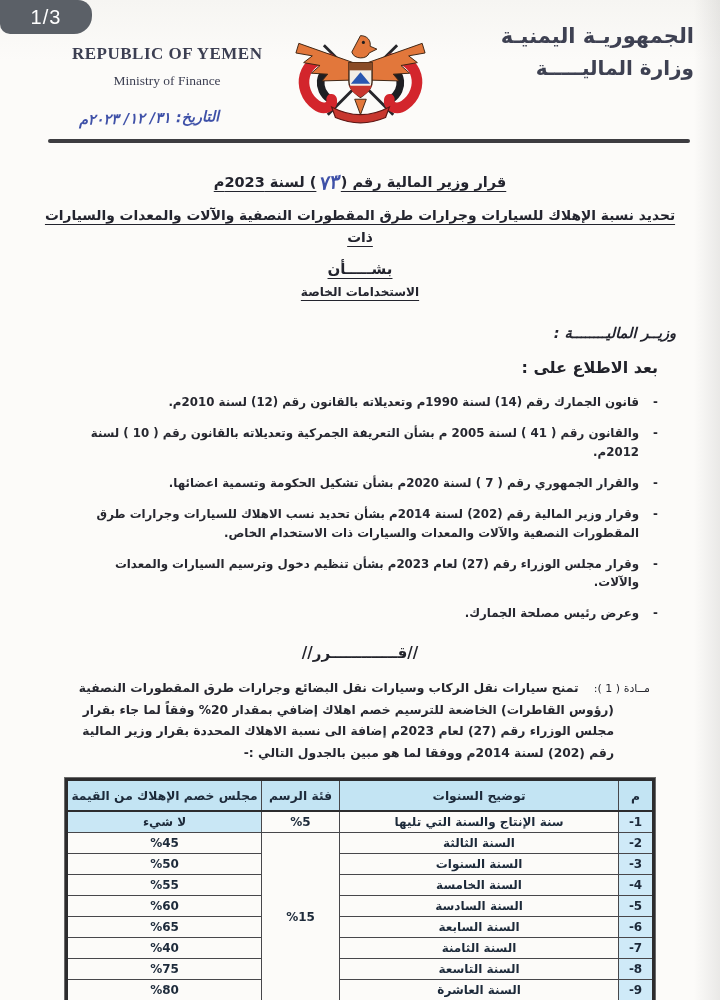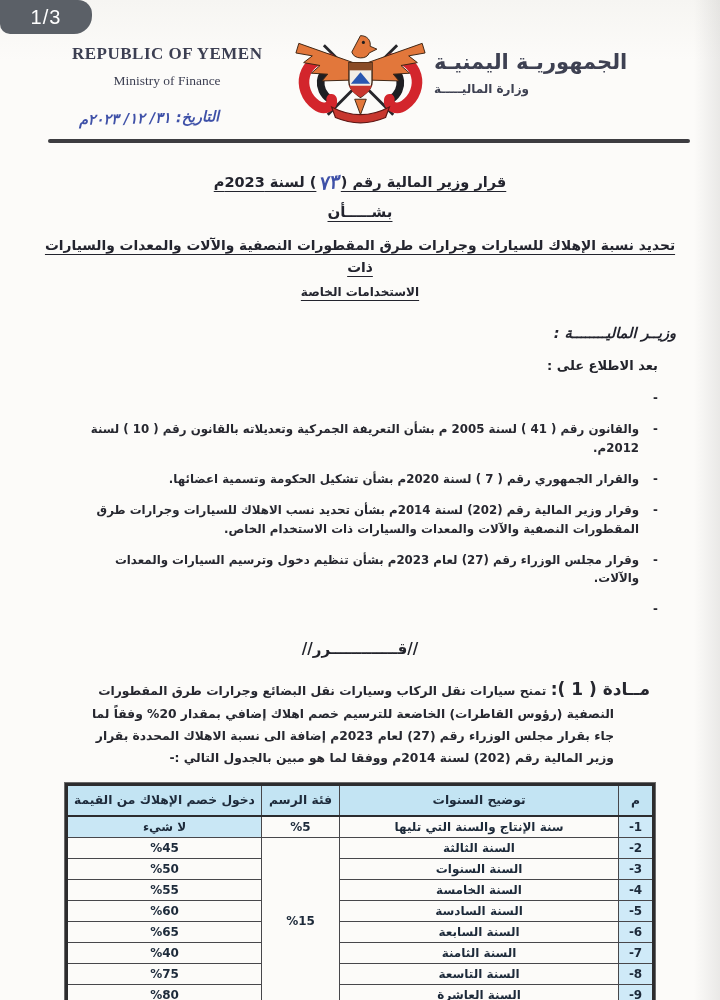--- a/index.html
+++ b/index.html
@@ -24,23 +24,23 @@
     font-family:"Liberation Sans",sans-serif;
   }
 
   
   .header{position:relative;height:148px;}
   .en-block{position:absolute;left:72px;top:44px;width:190px;text-align:center;
     font-family:"Liberation Serif",serif;color:#3c3f52;}
   .en-title{font-size:17px;font-weight:700;letter-spacing:.5px;white-space:nowrap;}
   .en-sub{font-size:13.5px;font-weight:400;margin-top:9px;}
   .emblem{position:absolute;left:283px;top:26px;width:155px;height:106px;}
-  .ar-block{position:absolute;right:26px;top:50px;width:260px;text-align:left;color:#3e4152;}
+  .ar-block{position:absolute;right:26px;top:24px;width:260px;text-align:right;color:#3e4152;}
   .ar-title{font-size:21px;font-weight:700;}
-  .ar-sub{font-size:12px;font-weight:700;margin-top:8px;letter-spacing:1px;}
+  .ar-sub{font-size:20px;font-weight:700;margin-top:8px;letter-spacing:1px;}
   .hand-date{
     position:absolute;left:54px;top:110px;width:190px;
     color:#3f51a8;font-size:14.5px;font-weight:600;
     transform:rotate(-1.5deg);direction:rtl;text-align:center;font-style:italic;
   }
   .head-rule{position:absolute;left:48px;top:139px;width:642px;height:4px;background:#3d3d41;border-radius:2px;}
 
   
   .titles{direction:rtl;text-align:center;margin-top:21px;}
   .t-line{font-weight:700;color:#23242e;}
@@ -49,28 +49,28 @@
     color:#3f51a8;font-size:19px;font-weight:700;font-style:italic;
     display:inline-block;transform:rotate(-8deg) translateY(2px);
     letter-spacing:3px;padding:0 2px;text-decoration:none;
   }
   .t2{font-size:15px;margin-top:12px;text-decoration:underline;text-underline-offset:4px;}
   .t3{font-size:13.8px;margin-top:13px;text-decoration:underline;text-underline-offset:4px;padding:0 40px;line-height:1.6;}
   .t4{font-size:12px;margin-top:7px;text-decoration:underline;text-underline-offset:4px;}
 
   
   .minister{direction:rtl;margin:26px 44px 0 0;font-size:14.5px;font-weight:700;color:#23242e;font-style:italic;}
-  .preamble{direction:rtl;margin:17px 62px 16px 0;font-size:13px;font-weight:700;}
+  .preamble{direction:rtl;margin:17px 62px 16px 0;font-size:16px;font-weight:700;}
   .citations{direction:rtl;margin:10px 62px 0 88px;}
   .citation{display:flex;gap:14px;font-size:11.8px;font-weight:600;line-height:1.55;margin-top:13px;color:#26272f;}
   .citation .dash{flex:0 0 auto;font-weight:700;}
   .decision{direction:rtl;text-align:center;margin-top:21px;font-size:15px;font-weight:700;letter-spacing:.5px;}
   .article{direction:rtl;margin:16px 70px 0 70px;font-size:12.3px;font-weight:600;line-height:1.78;
     text-align:right;padding-right:36px;text-indent:-36px;color:#26272f;}
-  .article .lbl{font-weight:700;font-size:17px;}
+  .article .lbl{font-weight:400;font-size:11px;margin-left:11px;}
 
   
   table.depr{
     border-collapse:collapse;margin:13px auto 0 auto;direction:rtl;
     width:590px;table-layout:fixed;
     border:3px solid #2c2c2e;outline:1px solid #6a6a6a;
   }
   table.depr td,table.depr th{
     border:1.4px solid #47474b;
     font-size:12px;font-weight:700;text-align:center;vertical-align:middle;
@@ -133,50 +133,52 @@
     </div>
 
     <div class="hand-date">التاريخ: ٣١/ ١٢/ ٢٠٢٣م</div>
     <div class="head-rule"></div>
   </div>
 
   <div class="titles">
     <div class="t-line t1">
       <span>قرار وزير المالية رقم (</span><span class="hand-num">٧٣</span><span>) لسنة 2023م</span>
     </div>
+    <div class="t-line t3">تحديد نسبة الإهلاك للسيارات وجرارات طرق المقطورات النصفية والآلات والمعدات والسيارات ذات</div>
     <div class="t-line t2">بشـــــأن</div>
-    <div class="t-line t3">تحديد نسبة الإهلاك للسيارات وجرارات طرق المقطورات النصفية والآلات والمعدات والسيارات ذات</div>
     <div class="t-line t4">الاستخدامات الخاصة</div>
   </div>
 
   <div class="minister">وزيــر الماليــــــــة :</div>
   <div class="preamble">بعد الاطلاع على :</div>
 
   <div class="citations">
     <div class="citation">
       <span class="dash">-</span>
+      <span>قانون الجمارك رقم (14) لسنة 1990م وتعديلاته بالقانون رقم (12) لسنة 2010م.</span>
     </div>
     <div class="citation">
       <span class="dash">-</span>
       <span>والقانون رقم ( 41 ) لسنة 2005 م بشأن التعريفة الجمركية وتعديلاته بالقانون رقم ( 10 ) لسنة 2012م.</span>
     </div>
     <div class="citation">
       <span class="dash">-</span>
       <span>والقرار الجمهوري رقم ( 7 ) لسنة 2020م بشأن تشكيل الحكومة وتسمية اعضائها.</span>
     </div>
     <div class="citation">
       <span class="dash">-</span>
       <span>وقرار وزير المالية رقم (202) لسنة 2014م بشأن تحديد نسب الاهلاك للسيارات وجرارات طرق المقطورات النصفية والآلات والمعدات والسيارات ذات الاستخدام الخاص.</span>
     </div>
     <div class="citation">
       <span class="dash">-</span>
       <span>وقرار مجلس الوزراء رقم (27) لعام 2023م بشأن تنظيم دخول وترسيم السيارات والمعدات والآلات.</span>
     </div>
     <div class="citation">
       <span class="dash">-</span>
+      <span>وعرض رئيس مصلحة الجمارك.</span>
     </div>
   </div>
 
   <div class="decision">//قـــــــــــــرر//</div>
 
   <div class="article">
     <span class="lbl">مــادة ( 1 ):</span>
     <span>تمنح سيارات نقل الركاب وسيارات نقل البضائع وجرارات طرق المقطورات النصفية (رؤوس القاطرات) الخاضعة للترسيم خصم اهلاك إضافي بمقدار 20% وفقاً لما جاء بقرار مجلس الوزراء رقم (27) لعام 2023م إضافة الى نسبة الاهلاك المحددة بقرار وزير المالية رقم (202) لسنة 2014م ووفقا لما هو مبين بالجدول التالي :-</span>
   </div>
 
@@ -185,21 +187,21 @@
       <col class="col-num">
         <col class="col-years">
         <col class="col-fee">
         <col class="col-disc">
     </colgroup>
     <thead>
       <tr>
         <th>م</th>
         <th>توضيح السنوات</th>
         <th>فئة الرسم</th>
-        <th>دخول خصم الإهلاك من القيمة</th>
+        <th>مجلس خصم الإهلاك من القيمة</th>
       </tr>
     </thead>
     <tbody>
       <tr>
         <td class="numcell">-1</td>
         <td>سنة الإنتاج والسنة التي تليها</td>
         <td class="ltr">%5</td>
         <td class="ltr hl">لا شيء</td>
       </tr>
       <tr>

